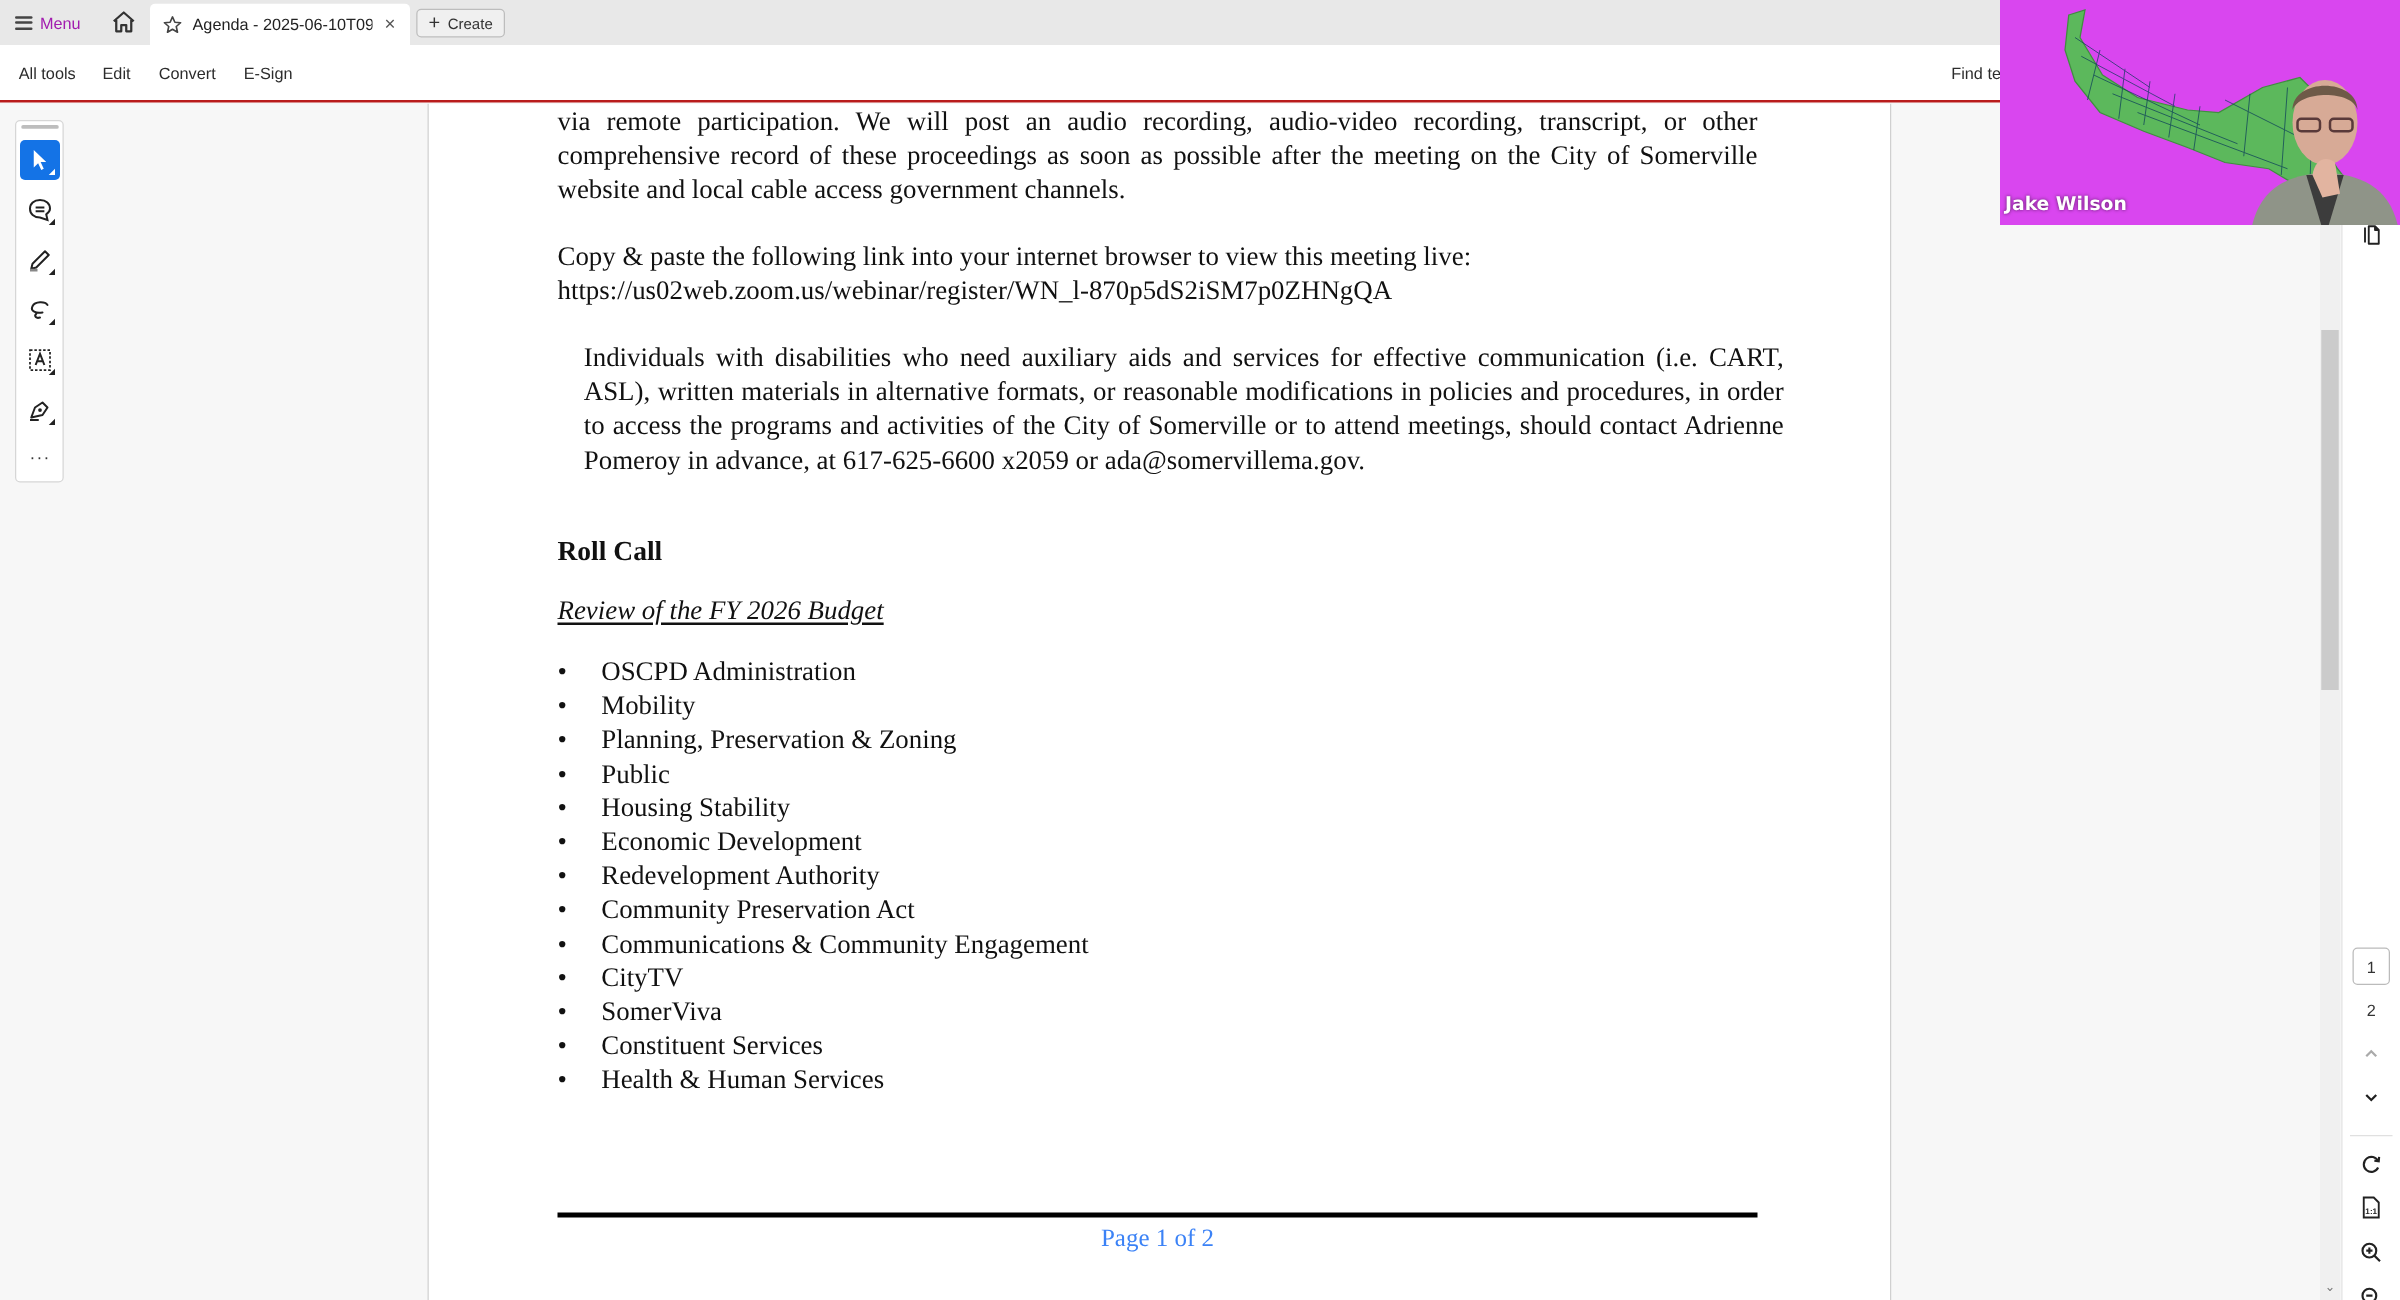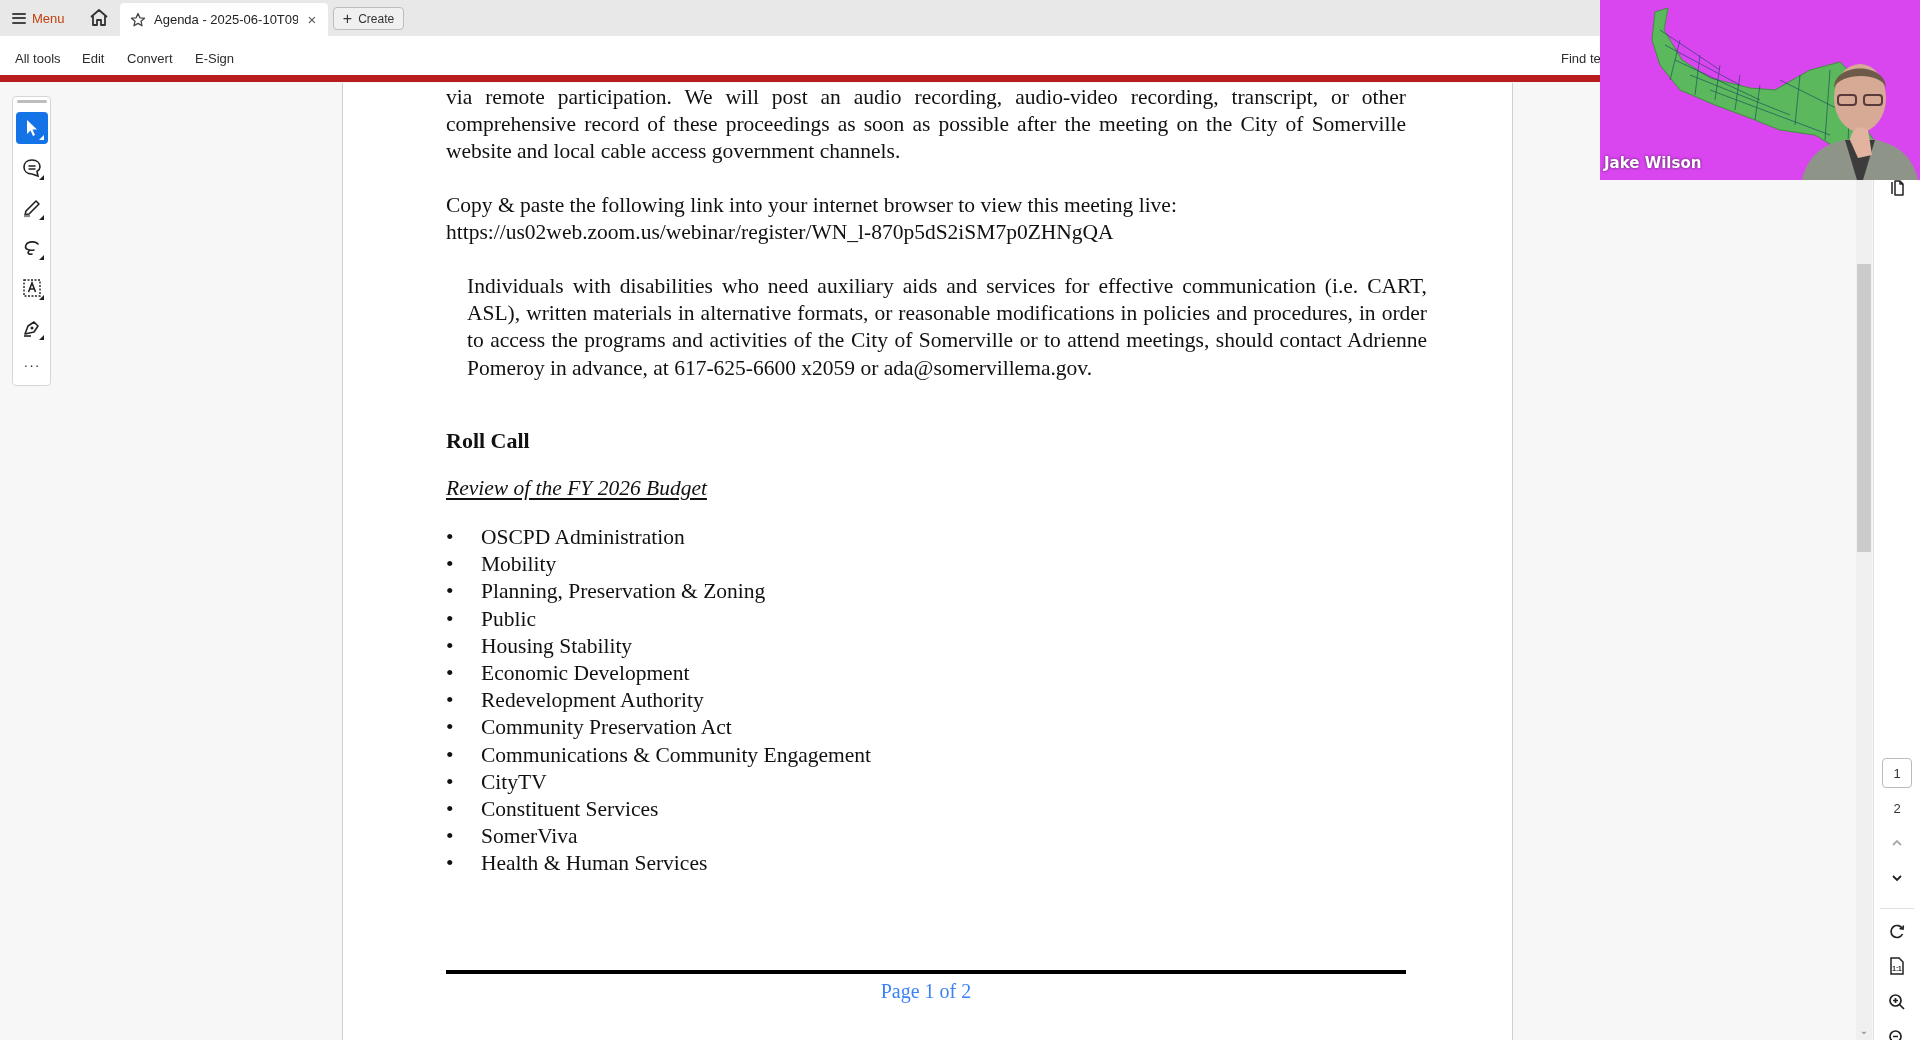--- a/index.html
+++ b/index.html
@@ -1,33 +1,33 @@
 <!DOCTYPE html>
 <html><head>
 <meta charset="utf-8">
 <style>
   * { box-sizing: border-box; margin: 0; padding: 0; }
   html, body { width: 1920px; height: 1040px; overflow: hidden; background: #f5f5f5; font-family: "Liberation Sans", sans-serif; color: #222; }
   #app { position: relative; width: 1920px; height: 1040px; }
 
   
   .tabbar { position: absolute; left: 0; top: 0; width: 1920px; height: 36px; background: #e8e8e8; }
-  .menu-btn { position: absolute; left: 12px; top: 8px; height: 20px; display: flex; align-items: center; gap: 6px; font-size: 13px; color: #c2410c; cursor: pointer; }
+  .menu-btn { position: absolute; left: 12px; top: 8px; height: 20px; display: flex; align-items: center; gap: 6px; font-size: 13px; color: #a21caf; cursor: pointer; }
   .menu-btn .bars { width: 14px; height: 11px; display: flex; flex-direction: column; justify-content: space-between; }
   .menu-btn .bars i { display: block; height: 2px; background: #444; border-radius: 1px; }
   .home-btn { position: absolute; left: 88px; top: 8px; width: 22px; height: 20px; cursor: pointer; }
   .tab { position: absolute; left: 120px; top: 3px; width: 208px; height: 33px; background: #fff; border-radius: 4px 4px 0 0; display: flex; align-items: center; padding: 0 10px; gap: 8px; font-size: 13px; color: #222; cursor: pointer; }
   .tab .star { width: 16px; height: 16px; }
   .tab .title { flex: 1; white-space: nowrap; overflow: hidden; }
   .tab .close { width: 12px; height: 12px; color: #555; font-size: 15px; line-height: 12px; text-align: center; }
   .create-btn { position: absolute; left: 333px; top: 7px; width: 71px; height: 23px; border: 1px solid #bdbdbd; border-radius: 4px; background: #f0f0f0; display: flex; align-items: center; justify-content: center; gap: 6px; font-size: 12px; color: #333; cursor: pointer; }
   .create-btn .plus { font-size: 16px; line-height: 16px; color: #333; }
 
   
-  .toolsbar { position: absolute; left: 0; top: 36px; width: 1920px; height: 46px; background: #fff; border-bottom: 7px solid #b91c1c; padding-left: 34px; }
+  .toolsbar { position: absolute; left: 0; top: 36px; width: 1920px; height: 46px; background: #fff; border-bottom: 2px solid #b91c1c; padding-left: 34px; }
   .toolsbar .tool-link { position: absolute; top: 15px; font-size: 13px; color: #2c2c2c; cursor: pointer; }
   .find-text { position: absolute; left: 1561px; top: 51px; font-size: 13px; color: #2c2c2c; cursor: pointer; }
 
   
   .canvas-bg { position: absolute; left: 0; top: 83px; width: 1872px; height: 957px; background: #f7f7f7; }
   .left-rail { position: absolute; left: 12px; top: 96px; width: 39px; height: 290px; background: #fff; border: 1px solid #d6d6d6; border-radius: 4px; }
   .left-rail .grip { position: absolute; left: 4px; top: 3px; width: 30px; height: 3px; background: #bdbdbd; border-radius: 2px; }
   .rail-btn { position: absolute; left: 3px; width: 32px; height: 32px; border-radius: 4px; display: flex; align-items: center; justify-content: center; cursor: pointer; }
   .rail-btn.active { background: #1473e6; }
   .rail-btn svg { width: 22px; height: 22px; }
@@ -169,22 +169,22 @@
         <li>OSCPD Administration</li>
         <li>Mobility</li>
         <li>Planning, Preservation &amp; Zoning</li>
         <li>Public</li>
         <li>Housing Stability</li>
         <li>Economic Development</li>
         <li>Redevelopment Authority</li>
         <li>Community Preservation Act</li>
         <li>Communications &amp; Community Engagement</li>
         <li>CityTV</li>
+        <li>SomerViva</li>
         <li>Constituent Services</li>
-        <li>SomerViva</li>
         <li>Health &amp; Human Services</li>
       </ul>
     </div>
     <div class="footer-rule"></div>
     <div class="page-footer">Page 1 of 2</div>
   </div>
 
   <div class="vscroll">
     <div class="thumb"></div>
     <div class="down">⌄</div>

